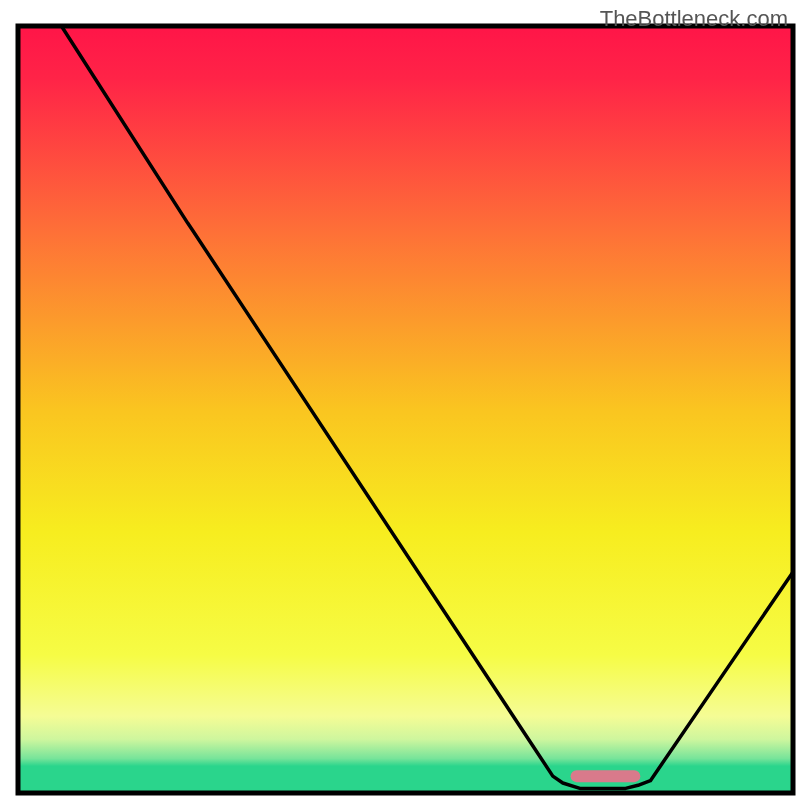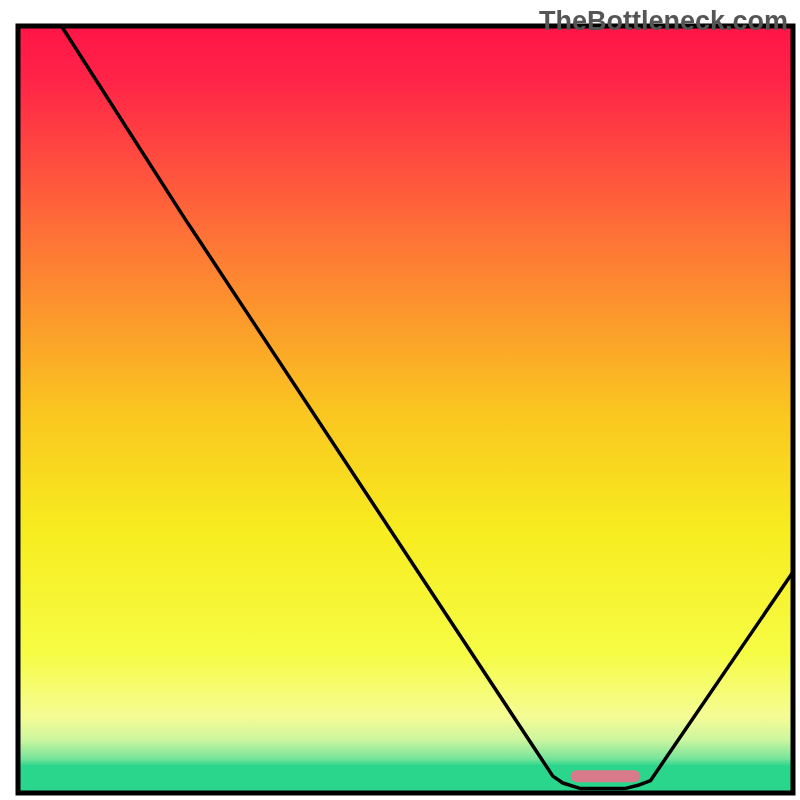--- a/index.html
+++ b/index.html
@@ -7,22 +7,22 @@
     padding: 0;
     width: 800px;
     height: 800px;
     position: relative;
     font-family: Arial, sans-serif;
   }
   #watermark {
     position: absolute;
     top: 6px;
     right: 12px;
-    font-size: 27px;
-    font-weight: bold;
+    font-size: 22px;
+    font-weight: normal;
     color: #555;
     z-index: 3;
   }
   #chart {
     position: absolute;
     top: 0;
     left: 0;
   }
 </style>
 </head>

